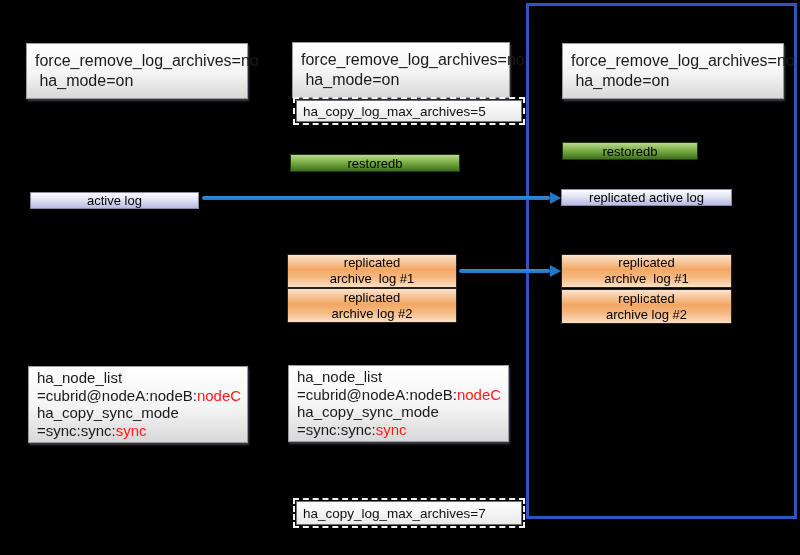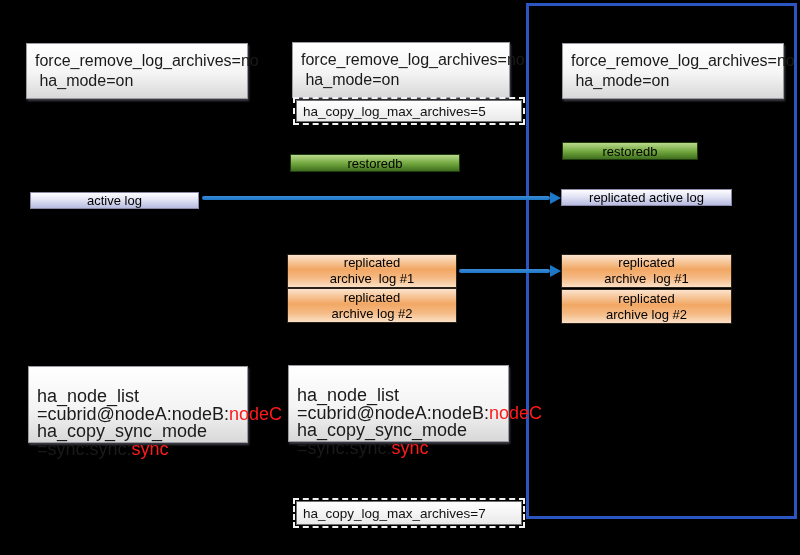--- a/index.html
+++ b/index.html
@@ -13,21 +13,21 @@
     border:3px solid var(--frame-blue,#2b55c0);background:transparent;
   }
   
   .cfgbox{
     position:absolute;box-sizing:border-box;
     background:linear-gradient(180deg,#ffffff 0%,#f4f4f4 55%,var(--gray-box-bottom,#d8d8d8) 100%);
     border:1px solid #9a9aa2;box-shadow:1px 2px 2px rgba(110,110,125,0.55);
     color:#1a1a1a;font-size:16px;line-height:20px;padding:7px 4px 0 8px;
   }
   .cfg-line{white-space:pre;display:block;}
-  .cfgbox.nodecfg{line-height:17.5px;padding-top:21px;font-size:18px;}
+  .cfgbox.nodecfg{line-height:17.5px;padding-top:2px;font-size:15px;}
   .hl{color:var(--highlight-red,#ff1a1a);}
   
   .dashedbox{
     position:absolute;box-sizing:border-box;display:flex;align-items:center;
     background:linear-gradient(180deg,#ffffff,#e9e9e9);
     border:1px solid #6f6f6f;outline:2px dashed #f2f2f2;outline-offset:1px;
     color:#111;font-size:13.5px;padding-left:6px;white-space:pre;margin-left:12px;
   }
   
   .greenbox{

